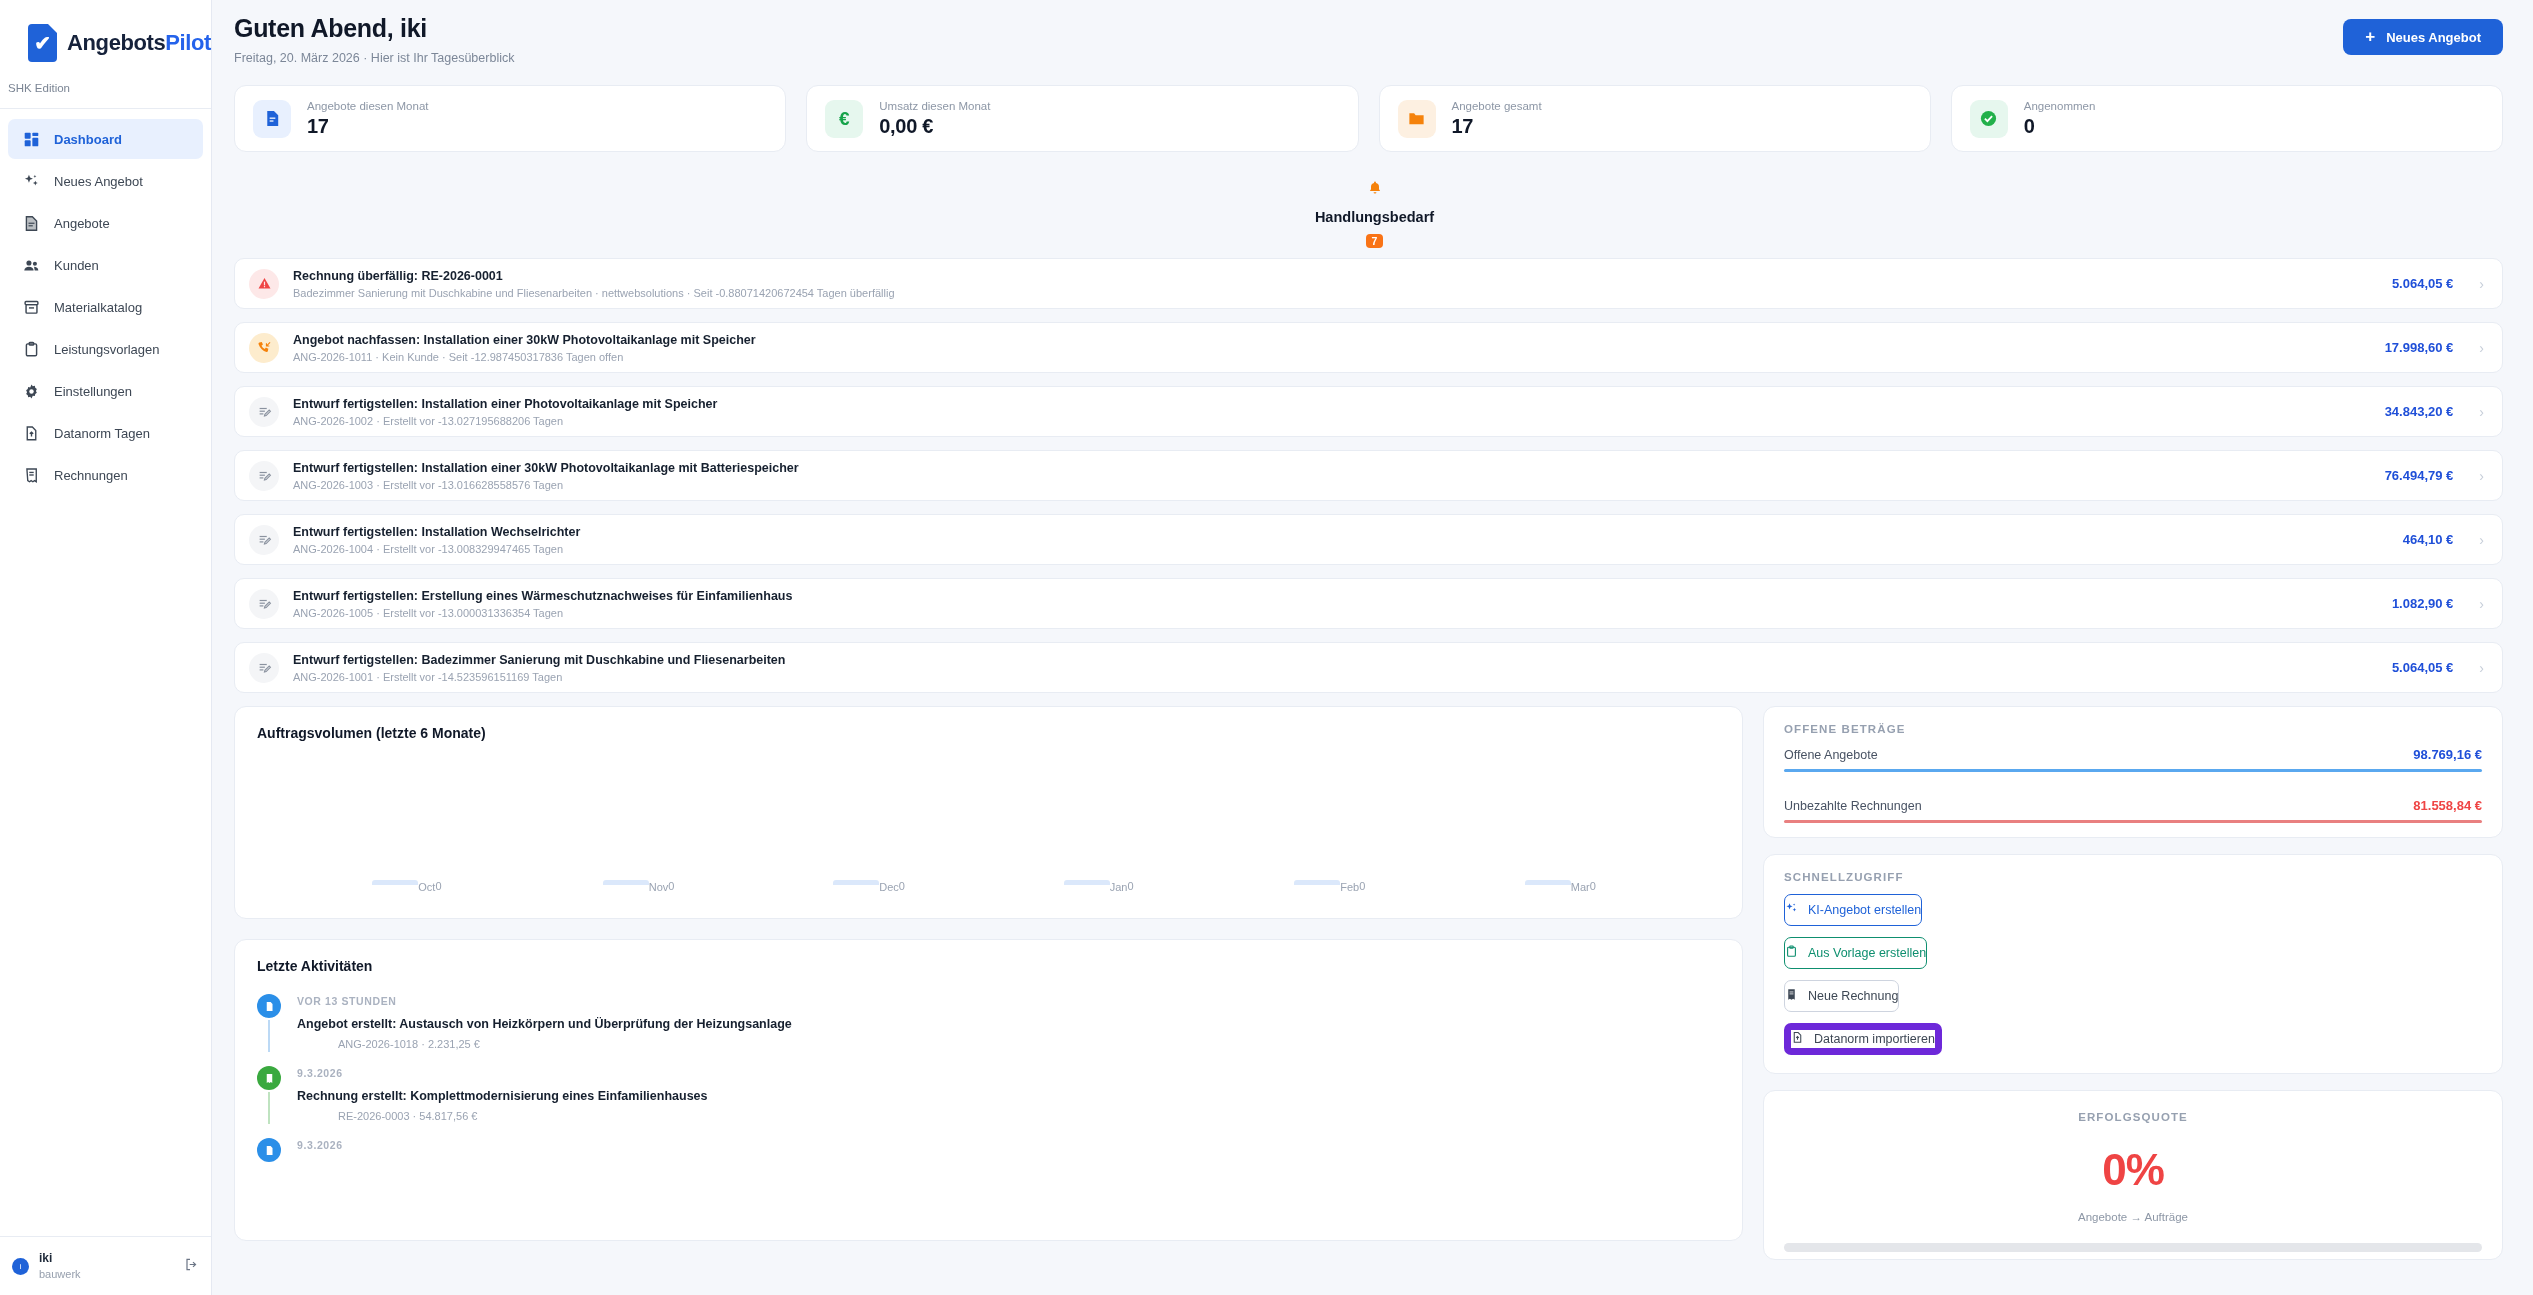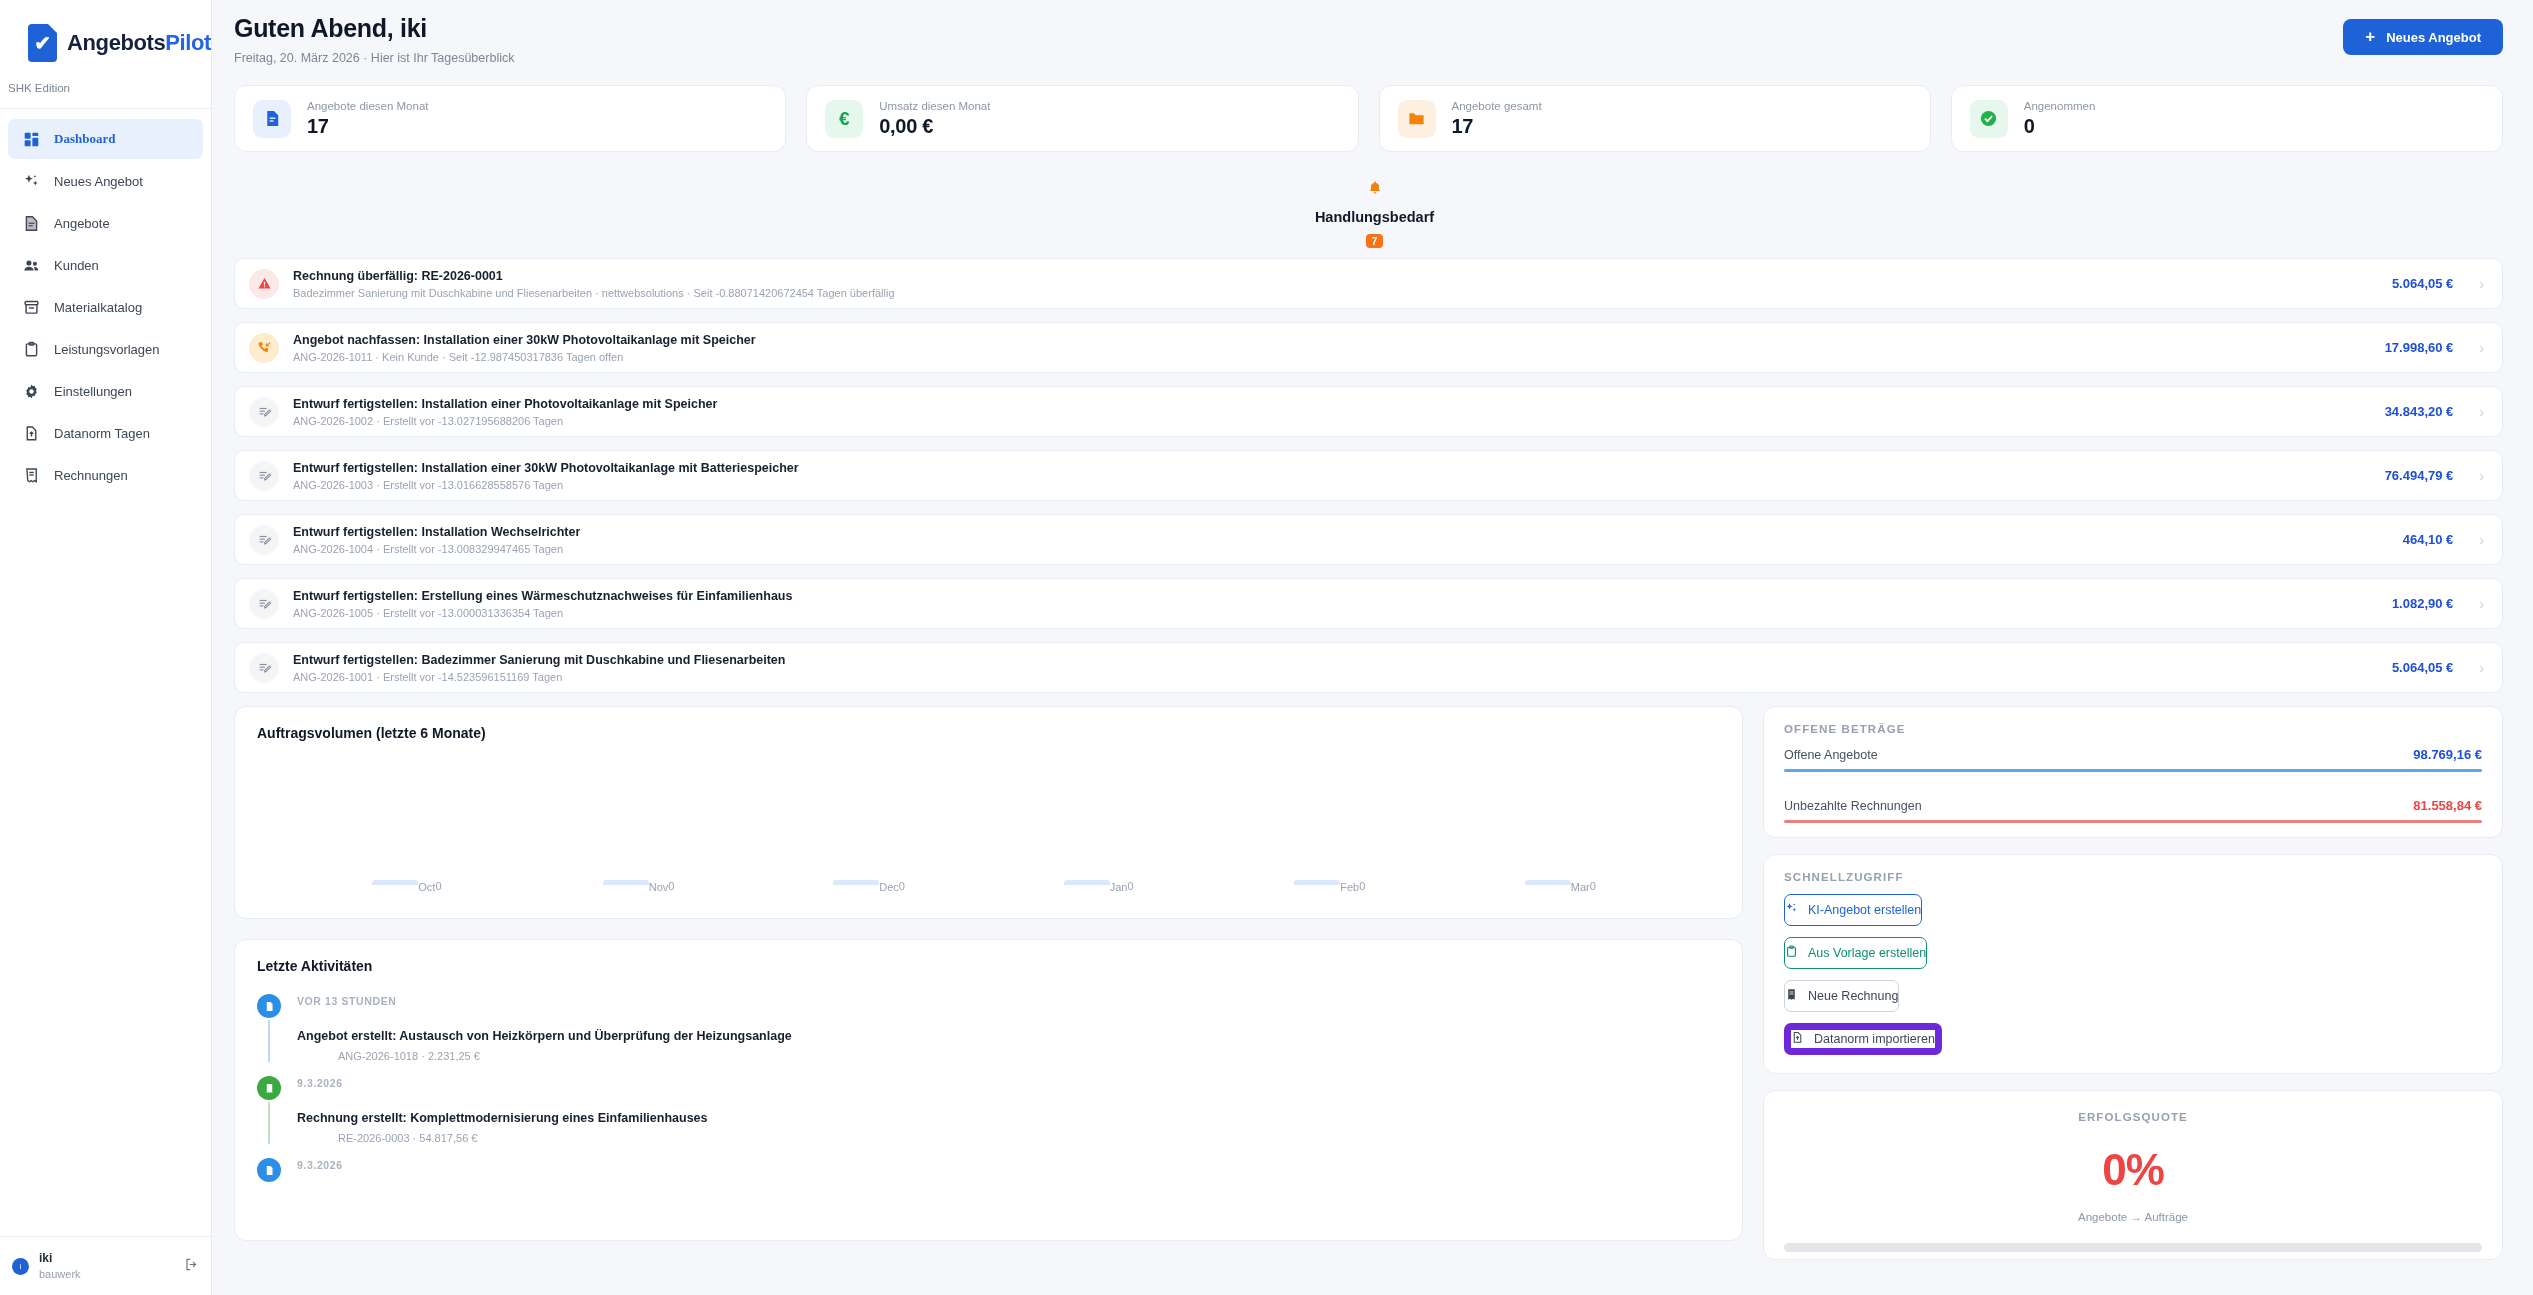--- a/index.html
+++ b/index.html
@@ -33,21 +33,21 @@
   .brand-text { font-size: 22px; font-weight: bold; letter-spacing: -0.4px; color: #16223b; }
   .brand-text .accent { color: #2563eb; }
   .edition { padding: 20px 0 14px 4px; font-size: 11.5px; color: #7b8594; }
   .side-sep { height: 1px; background: #e8ecf3; }
   .nav { padding: 10px 8px 0 8px; flex: 1; }
   .nav-item {
     display: flex; align-items: center; gap: 14px;
     height: 40px; padding: 0 14px; margin-bottom: 2px;
     border-radius: 7px; font-size: 13px; color: #3d4754; cursor: pointer;
   }
-  .nav-item.active { background: #e8f0fe; color: #1f62d8; font-weight: bold; font-family: Liberation Serif, serif; }
+  .nav-item.active { background: #e8f0fe; color: #1f62d8; font-weight: bold; }
   .nav-ico { width: 18px; height: 18px; display: flex; align-items: center; justify-content: center; flex: none; }
   .nav-ico svg { width: 17px; height: 17px; }
   .user-block { border-top: 1px solid #e8ecf3; padding: 14px 12px; display: flex; align-items: center; gap: 10px; }
   .avatar {
     width: 17px; height: 17px; border-radius: 50%; background: #1f62d8; flex: none;
     color: #fff; font-size: 8px; display: flex; align-items: center; justify-content: center;
   }
   .user-name { font-size: 12px; font-weight: bold; color: #1d2838; line-height: 1.3; }
   .user-org { font-size: 11px; color: #97a0ae; line-height: 1.3; }
   .logout-ico { margin-left: auto; color: #6b7585; }
@@ -113,21 +113,21 @@
   .bar-value { font-size: 11px; color: #9aa3b2; margin-top: 7px; }
 
   .activity-card { margin-top: 20px; padding: 18px 22px 0 22px; height: 302px; overflow: hidden; }
   .timeline { margin-top: 20px; position: relative; }
   .tl-item { display: flex; gap: 16px; position: relative; padding-bottom: 14px; }
   .tl-rail { width: 24px; display: flex; flex-direction: column; align-items: center; flex: none; }
   .tl-dot { width: 24px; height: 24px; border-radius: 50%; display: flex; align-items: center; justify-content: center; flex: none; }
   .tl-line { width: 2px; flex: 1; margin-top: 2px; }
   .tl-body { padding-top: 1px; }
   .tl-time { font-size: 10.5px; letter-spacing: 0.6px; color: #aab2c0; font-weight: bold; }
-  .tl-title { font-size: 12.5px; font-weight: bold; color: #16202f; margin-top: 22px; }
+  .tl-title { font-size: 12.5px; font-weight: bold; color: #16202f; margin-top: 10px; }
   .tl-meta { font-size: 11px; color: #9aa3b2; margin-top: 7px; margin-left: 41px; }
 
   .panel-label { font-size: 11.5px; font-weight: bold; letter-spacing: 1.1px; color: #96a0b0; }
   .amounts-card { padding: 16px 20px 14px 20px; }
   .amt-row { display: flex; justify-content: space-between; align-items: baseline; margin-top: 12px; }
   .amt-name { font-size: 12.5px; color: #485263; }
   .amt-val { font-size: 13px; font-weight: bold; }
   .amt-bar { height: 3px; border-radius: 2px; margin-top: 7px; }
 
   .quick-card { margin-top: 16px; padding: 16px 20px 18px 20px; }

